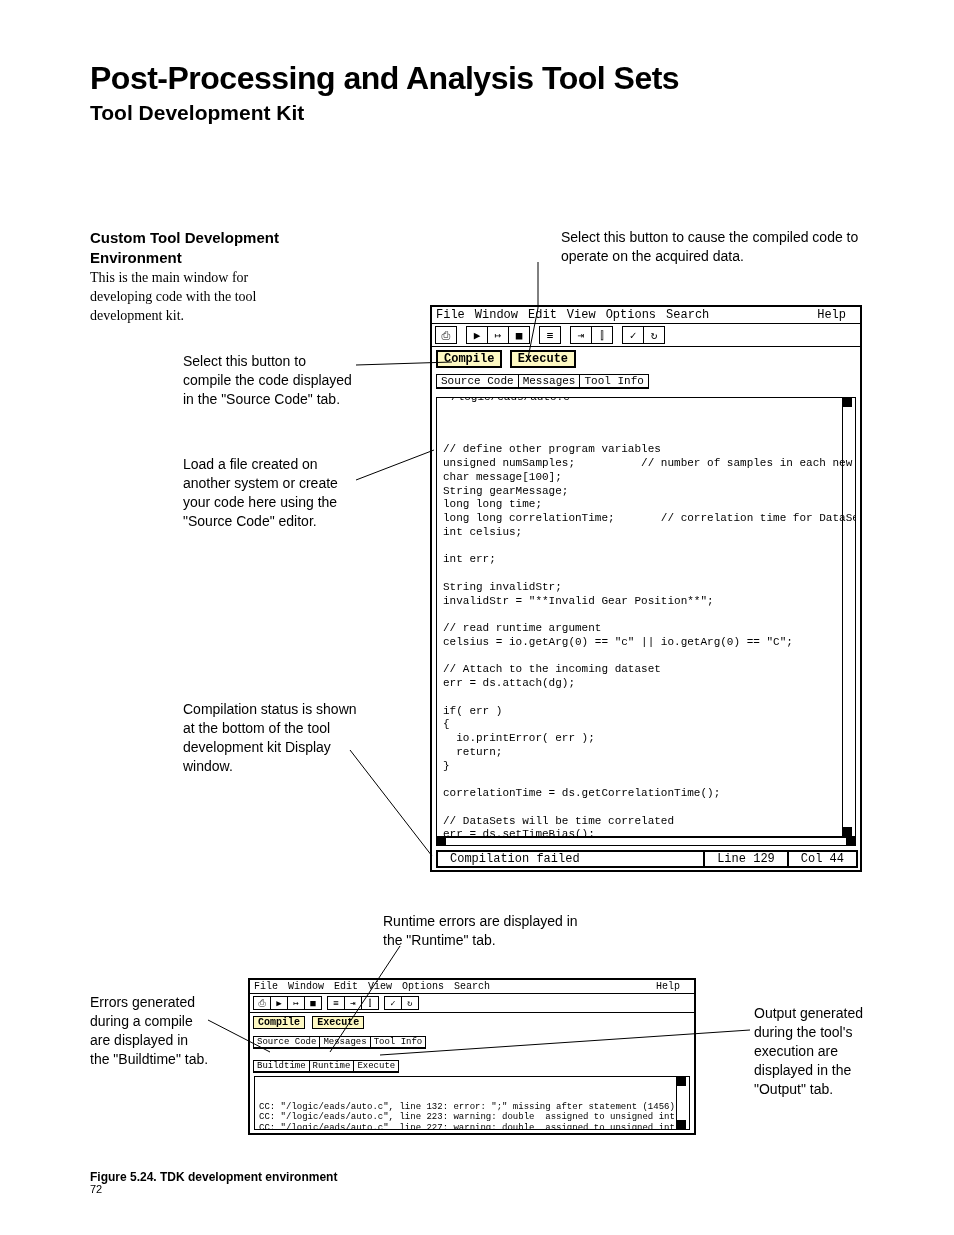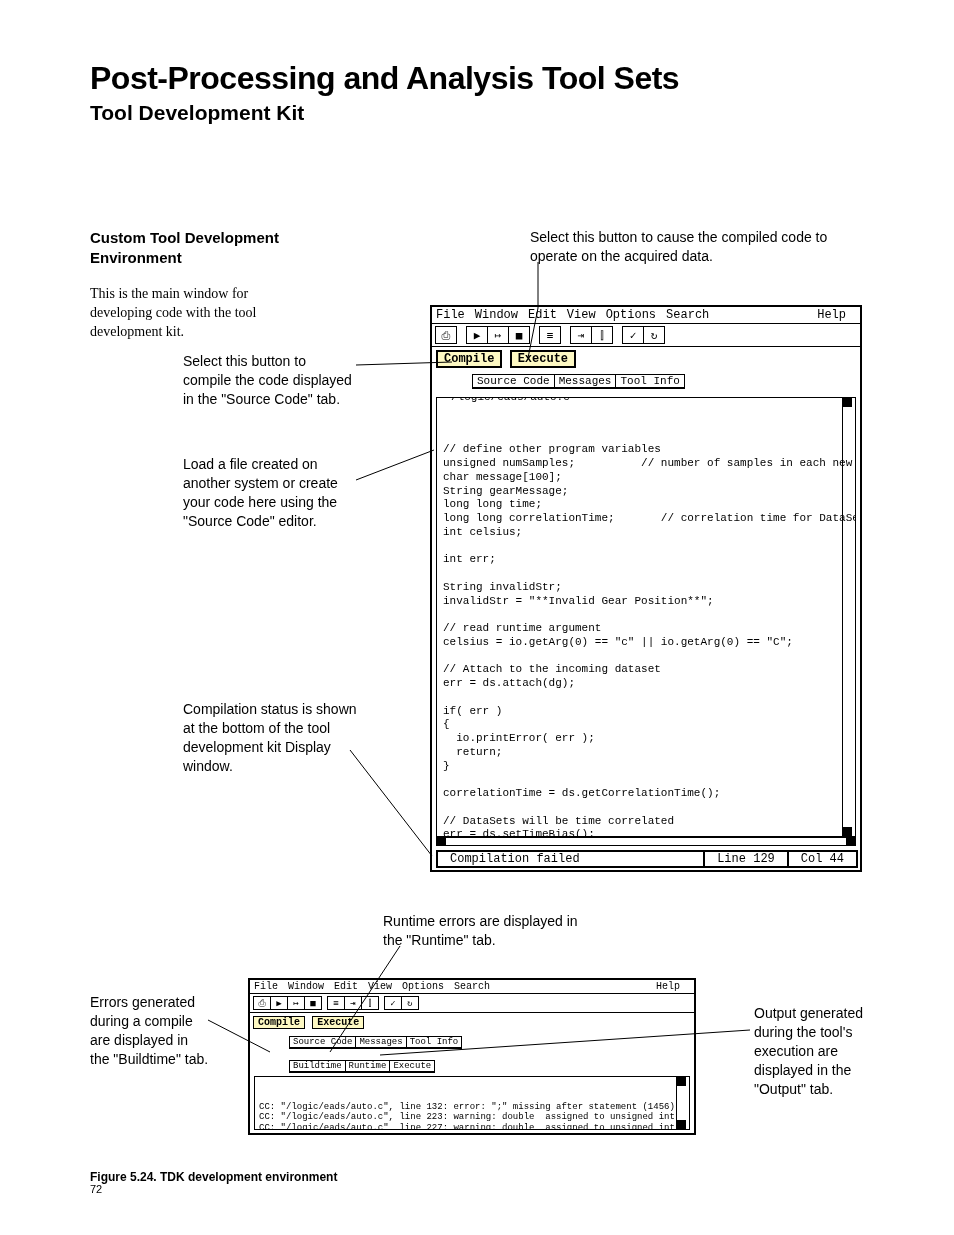--- a/index.html
+++ b/index.html
@@ -113,21 +113,20 @@
     display: inline-block;
     border: 2px solid #000;
     padding: 0px 6px;
     font-family: "Courier New", monospace;
     font-size: 12px;
     background:#fef9c3;
     font-weight:bold;
   }
   .tabrow {
     padding: 0 4px 2px 4px;
-    margin-left: 36px;
   }
   .tab {
     display: inline-block;
     border: 1px solid #000;
     border-bottom: 2px solid #000;
     padding: 0 4px;
     font-family: "Courier New", monospace;
     font-size: 11px;
     margin-right: -1px;
     background:#fff;
@@ -194,24 +193,24 @@
 </style>
 </head>
 <body>
 <div class="page">
 
 <h1 class="title">Post-Processing and Analysis Tool Sets</h1>
 <h2 class="subtitle">Tool Development Kit</h2>
 
 <div class="abs" style="left:90px; top:228px; width:190px;">
   <div class="section-head">Custom Tool Development Environment</div>
-  <div class="body-text" style="margin-top:18px;font-family:Liberation Serif, serif;">This is the main window for developing code with the tool development kit.</div>
+  <div class="body-text" style="margin-top:2px;font-family:Liberation Serif, serif;">This is the main window for developing code with the tool development kit.</div>
 </div>
 
-<div class="abs callout" style="left:530px; top:228px; width:300px;">Select this button to cause the compiled code to operate on the acquired data.</div>
+<div class="abs callout" style="left:561px; top:228px; width:300px;">Select this button to cause the compiled code to operate on the acquired data.</div>
 
 <div class="abs callout" style="left:183px; top:352px; width:170px;">Select this button to compile the code displayed in the "Source Code" tab.</div>
 
 <div class="abs callout" style="left:183px; top:455px; width:170px;">Load a file created on another system or create your code here using the "Source Code" editor.</div>
 
 <div class="abs callout" style="left:183px; top:700px; width:180px;">Compilation status is shown at the bottom of the tool development kit Display window.</div>
 
 <div class="abs callout" style="left:90px; top:993px; width:120px;">Errors generated during a compile are displayed in the "Buildtime" tab.</div>
 
 <div class="abs callout" style="left:754px; top:1004px; width:120px;">Output generated during the tool's execution are displayed in the "Output" tab.</div>

